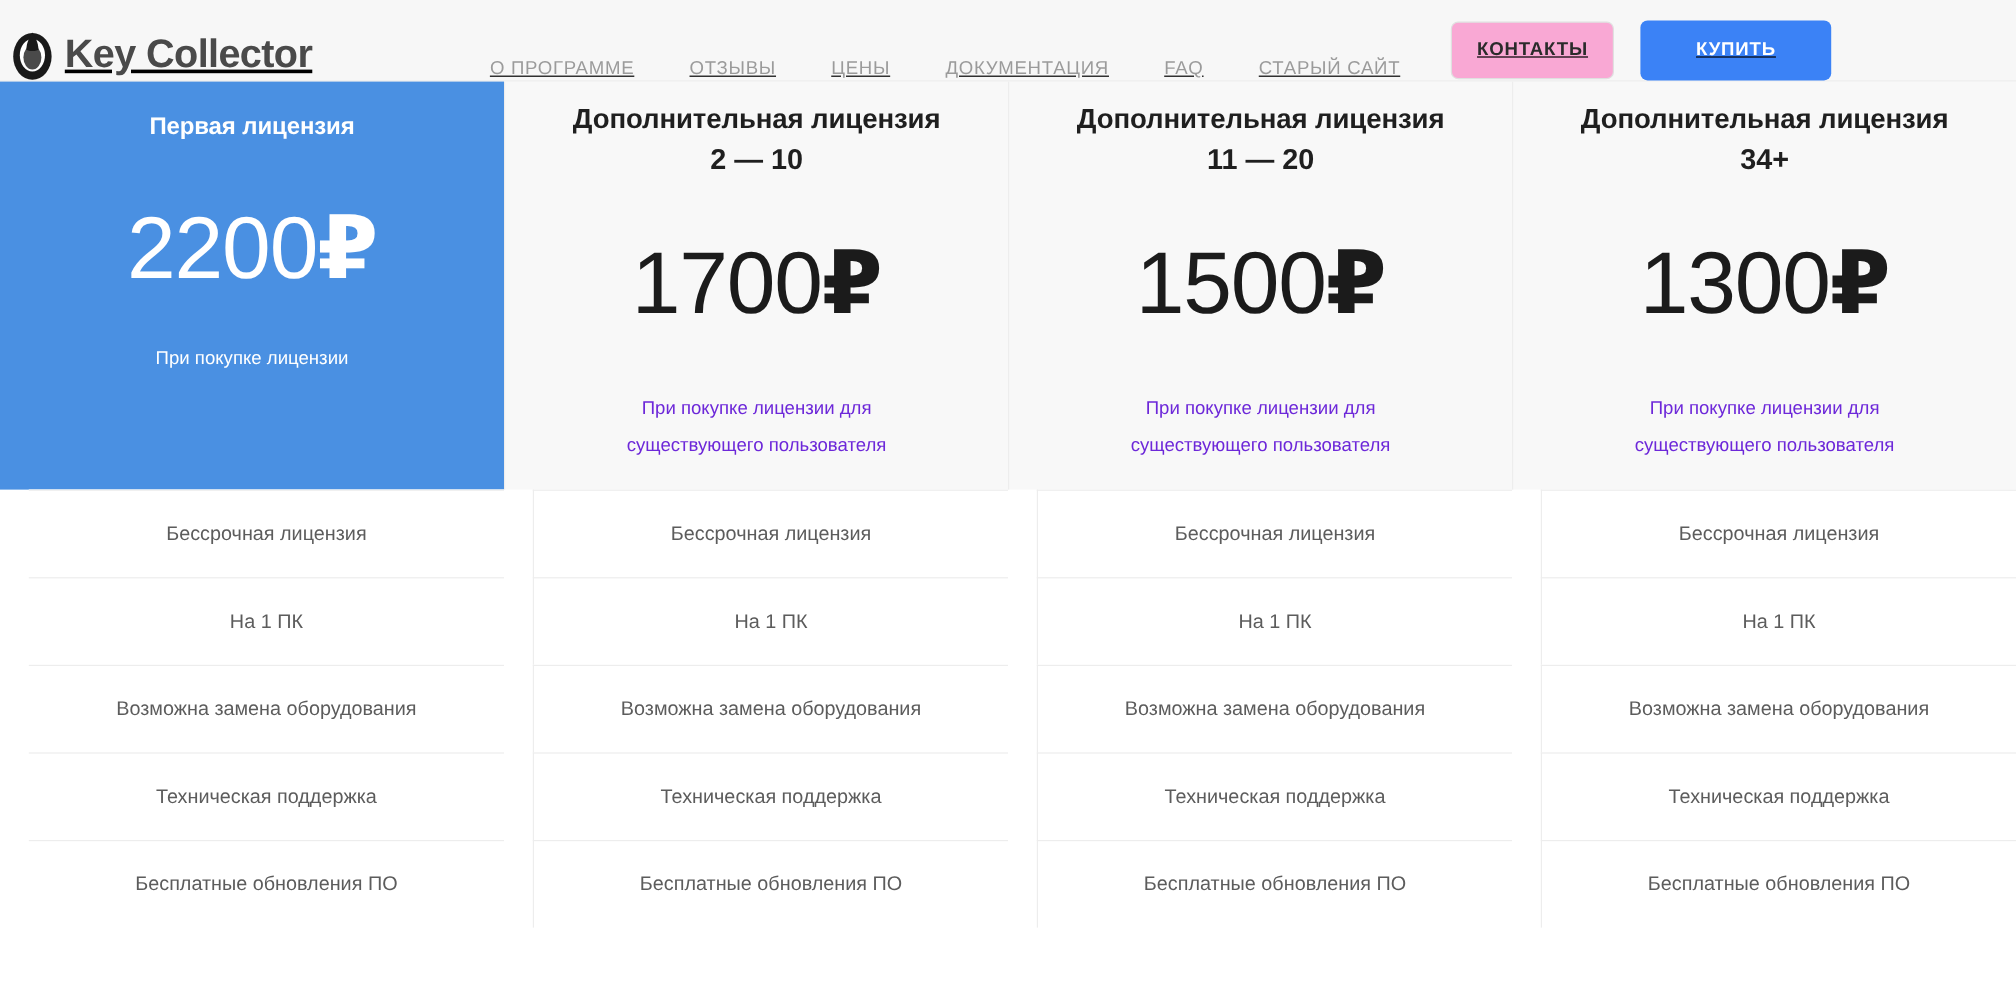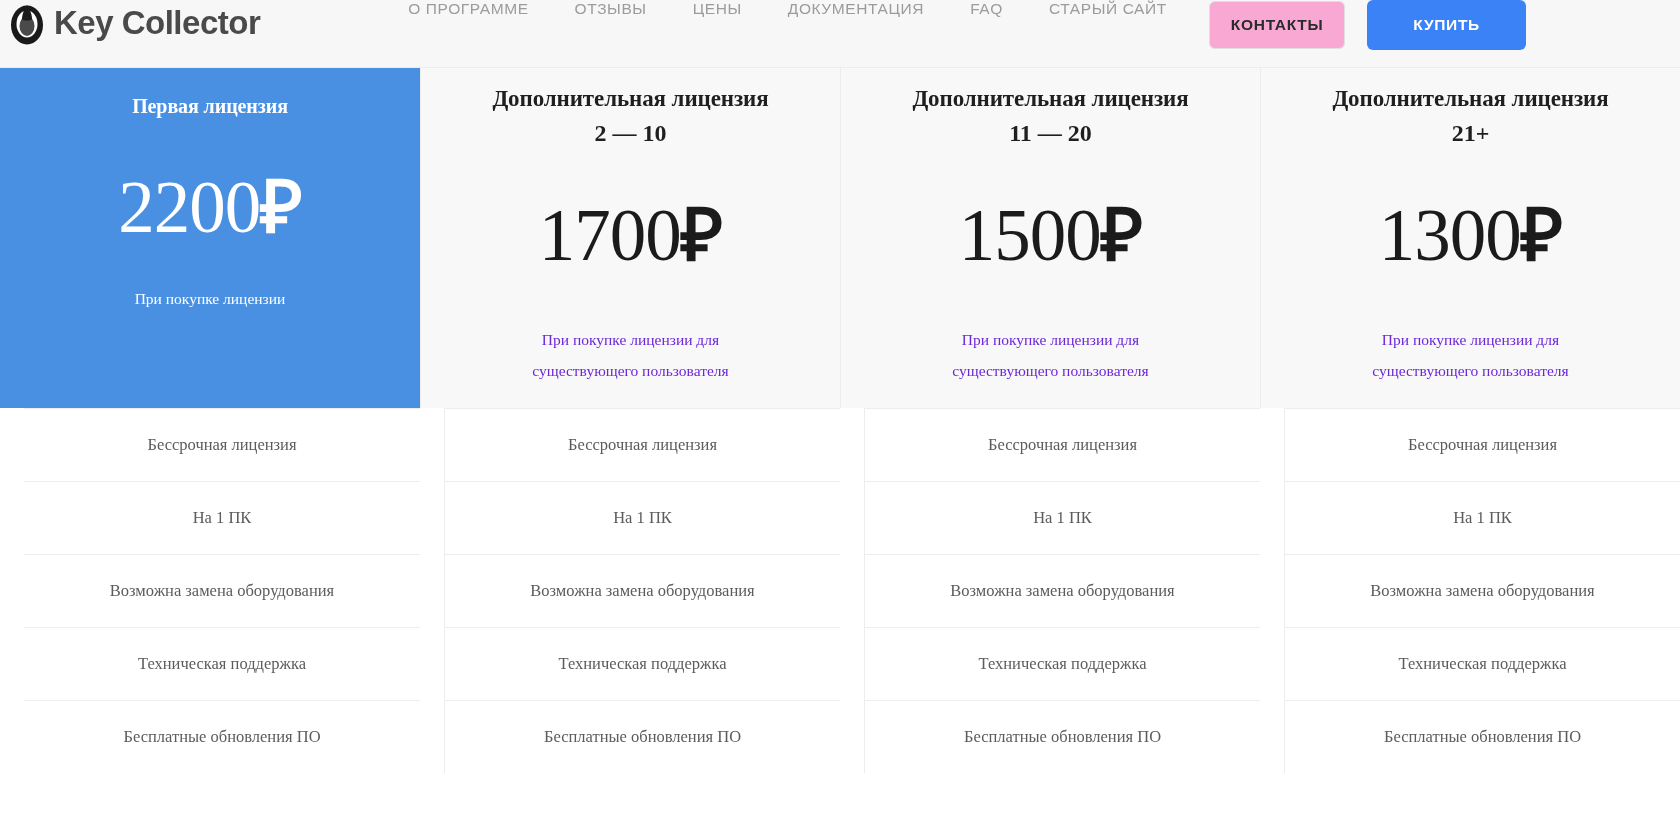--- a/index.html
+++ b/index.html
@@ -15,23 +15,24 @@
     font-family: "Liberation Sans", "DejaVu Sans", sans-serif;
     -webkit-font-smoothing: antialiased;
   }
 
   
   .header {
     position: relative;
     height: 68px;
     background: #f7f7f7;
     display: flex;
-    align-items: flex-start;
+    align-items: flex-end;
     box-sizing: border-box;
     border-bottom: 1px solid #ececec;
+    text-decoration: underline;
   }
   .brand {
     display: flex;
     align-items: center;
     margin-left: 10px;
     flex: 0 0 auto;
   }
   .brand-logo {
     width: 34px;
     height: 45px;
@@ -96,21 +97,20 @@
     color: #ffffff;
     cursor: pointer;
     font-family: inherit;
     white-space: nowrap;
   }
 
   
   .pricing {
     display: flex;
     width: 1680px;
-    font-family: Liberation Serif, serif;
   }
   .plan {
     width: 25%;
     box-sizing: border-box;
     position: relative;
   }
   .plan + .plan .plan-top,
   .plan + .plan .feature {
     border-left: 1px solid #ededed;
   }
@@ -293,21 +293,21 @@
       <div class="feature">На 1 ПК</div>
       <div class="feature">Возможна замена оборудования</div>
       <div class="feature">Техническая поддержка</div>
       <div class="feature">Бесплатные обновления ПО</div>
     </div>
   </div>
 
   <div class="plan">
     <div class="plan-top">
       <div class="plan-title">Дополнительная лицензия</div>
-      <div class="plan-range">21+</div>
+      <div class="plan-range">34+</div>
       <div class="plan-price">
         <span>1300</span><span class="rub">₽</span>
       </div>
       <div class="plan-note">
         <div>При покупке лицензии для</div>
         <div>существующего пользователя</div>
       </div>
     </div>
     <div class="features">
       <div class="feature">Бессрочная лицензия</div>

